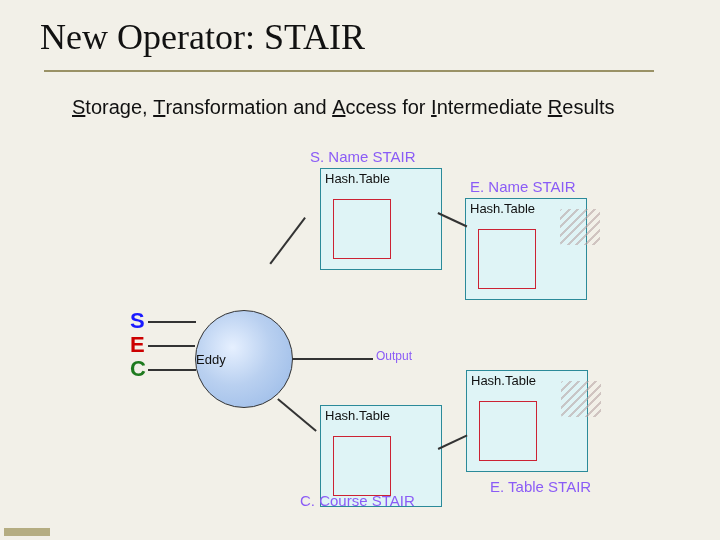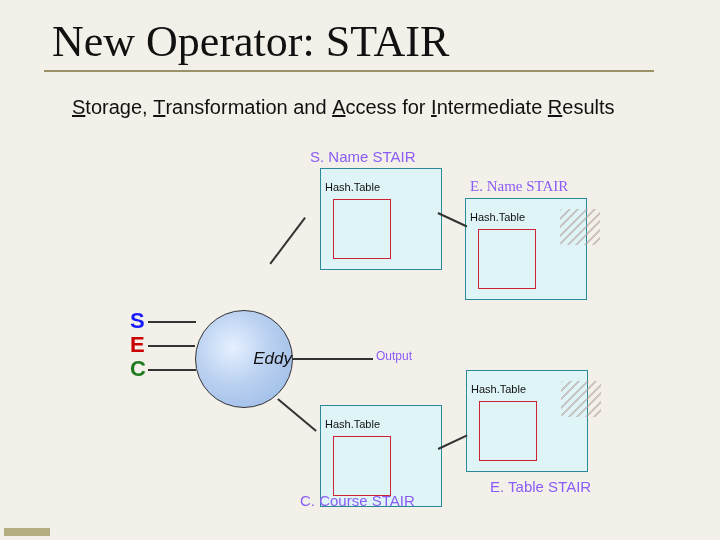--- a/index.html
+++ b/index.html
@@ -7,24 +7,24 @@
     padding: 0;
     width: 720px;
     height: 540px;
     background: #f2f0e8;
     font-family: Arial, Helvetica, sans-serif;
     position: relative;
     overflow: hidden;
   }
   .title {
     position: absolute;
-    left: 52px;
+    left: 40px;
     top: 16px;
     font-family: "Times New Roman", Times, serif;
-    font-size: 44px;
+    font-size: 36px;
     color: #111;
   }
   .rule {
     position: absolute;
     left: 44px;
     top: 70px;
     width: 610px;
     height: 0;
     border-top: 2px solid #9a9266;
   }
@@ -42,41 +42,40 @@
   .abs { position: absolute; }
   .label { font-size: 15px; color: #8b5cf6; white-space: nowrap; }
 
   
   .eddy {
     left: 195px; top: 310px;
     width: 96px; height: 96px;
     border-radius: 50%;
     background: radial-gradient(circle at 38% 38%, #e6f0ff 0%, #b9d0f0 45%, #95b7e6 100%);
     border: 1.4px solid #333;
-    display: flex; align-items: center; justify-content: flex-end;
-    font-size: 17px; color: #111;
+    display: flex; align-items: center; justify-content: flex-start;
+    font-size: 13px; color: #111;
     z-index: 5;
-    font-style: italic;
   }
 
   
   .letter { font-size: 22px; font-weight: bold; }
   .S { color: #1a1aff; }
   .E { color: #cc0000; }
   .C { color: #1e7a1e; }
 
   
   .stair {
     width: 120px; height: 100px;
     background: #dff4f6;
     border: 1px solid #2b8a99;
   }
   .stair .cap {
-    font-size: 11px;
-    padding: 12px 4px 0 4px;
+    font-size: 13px;
+    padding: 2px 4px 0 4px;
     color: #111;
   }
   .stair .inner {
     position: absolute;
     left: 12px; bottom: 10px;
     width: 56px; height: 58px;
     border: 1px solid #c23;
     background: transparent;
   }
   .stair .hatch {
@@ -129,21 +128,21 @@
 <div class="abs label output-label">Output</div>
 
 <div class="abs label" style="left:310px; top:148px;">S. Name STAIR</div>
 <div class="abs stair" style="left:320px; top:168px;">
   <div class="cap">Hash.Table</div>
   <div class="inner"></div>
 </div>
 
 <div class="abs" style="left:270px; top:263px; width:58px; height:1.5px; background:#333; transform-origin:left center; transform:rotate(-53deg);"></div>
 
-<div class="abs label" style="left:470px; top:178px;font-family:Liberation Serif, serif;">E. Name STAIR</div>
+<div class="abs label" style="left:470px; top:178px;">E. Name STAIR</div>
 <div class="abs stair" style="left:465px; top:198px;">
   <div class="cap">Hash.Table</div>
   <div class="inner"></div>
   <div class="hatch" style="right:-14px; top:10px;"></div>
 </div>
 
 <div class="abs" style="left:438px; top:212px; width:32px; height:1.5px; background:#333; transform-origin:left center; transform:rotate(25deg);"></div>
 
 <div class="abs stair" style="left:320px; top:405px;">
   <div class="cap">Hash.Table</div>

